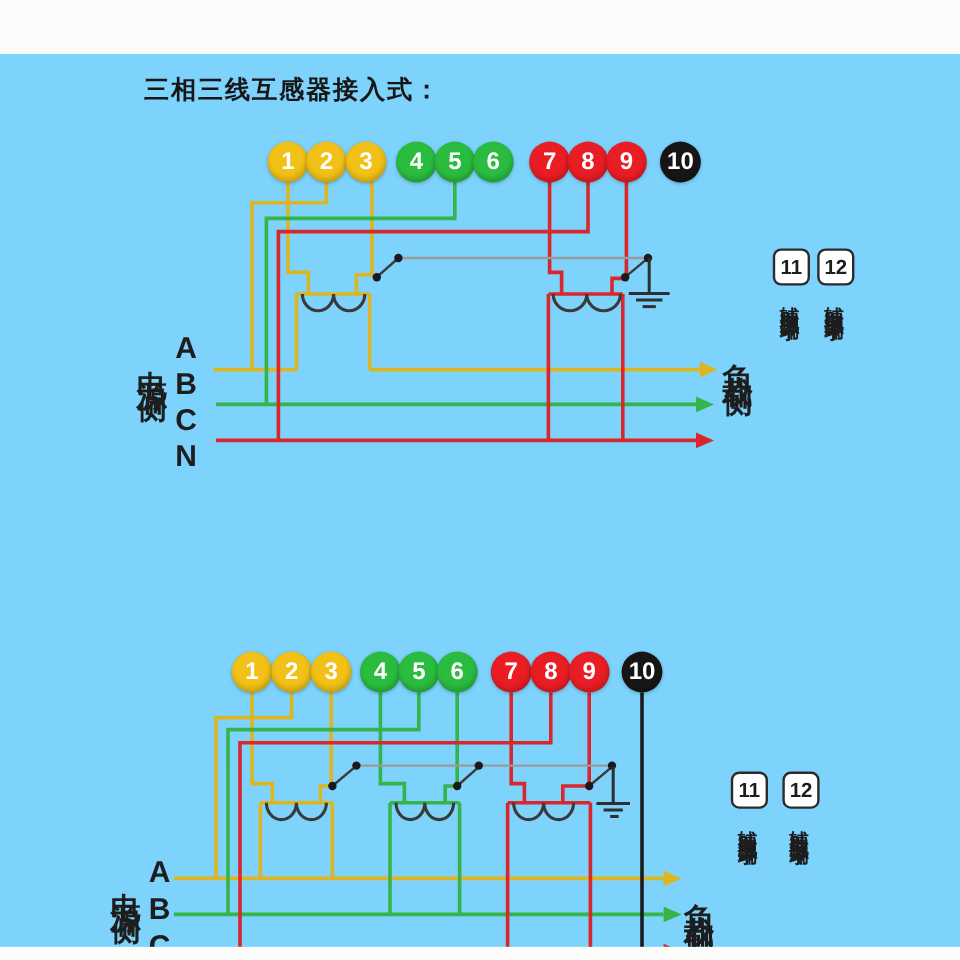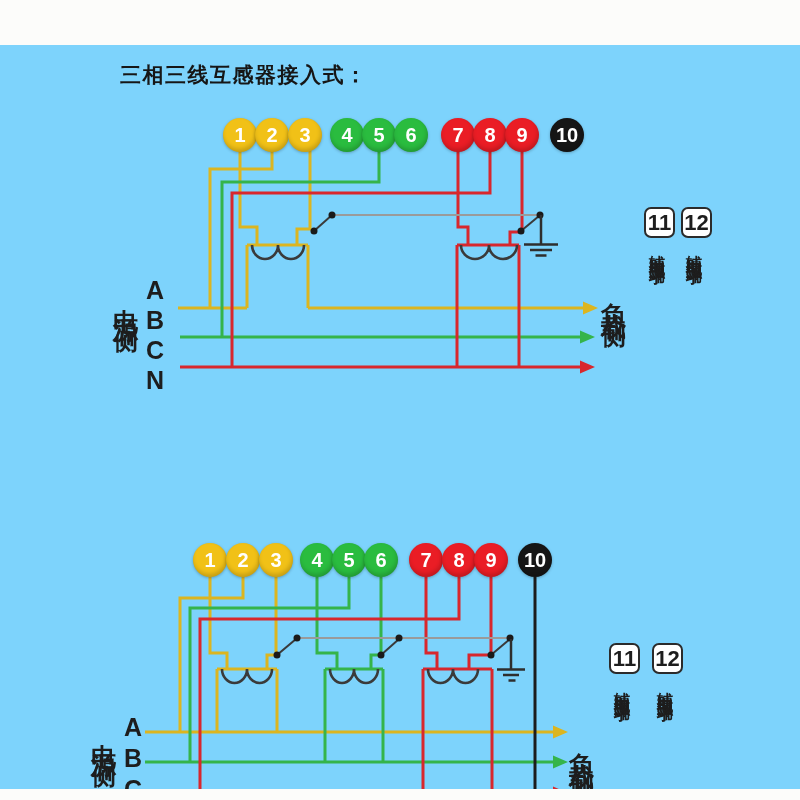--- a/index.html
+++ b/index.html
@@ -10,21 +10,21 @@
   .term{position:absolute;width:34px;height:34px;border-radius:50%;display:flex;align-items:center;justify-content:center;
         color:#fff;font-weight:bold;font-size:20px;
         box-shadow:inset -1px -3px 4px rgba(0,0,0,.18), 0 1px 3px rgba(0,0,0,.25);}
   .vtext{position:absolute;writing-mode:vertical-rl;text-orientation:upright;color:#1d1d1d;white-space:nowrap;}
   .side-label{font-size:25px;font-weight:bold;letter-spacing:10px;}
   .aux-label{font-size:16px;font-weight:600;letter-spacing:3px;line-height:22px;}
   .phase-col{position:absolute;display:flex;flex-direction:column;font-size:25px;font-weight:600;color:#1d1d1d;}
   .phase-col.top span{line-height:30px;}
   .phase-col.bot span{line-height:31px;}
   .auxbox{position:absolute;width:27px;height:27px;border:2.5px solid #2b2b2b;border-radius:7px;background:#fff;
-          display:flex;align-items:center;justify-content:center;font-size:22px;font-weight:bold;color:#1d1d1d;}
+          display:flex;align-items:center;justify-content:center;font-size:17px;font-weight:bold;color:#1d1d1d;}
 </style>
 </head>
 <body style="background: rgb(252, 252, 250);">
 
 <div class="canvas">
 
   <svg class="wires" width="800" height="800" viewBox="0 0 800 800">
 
     <g stroke="#dcb51f" stroke-width="3" fill="none">
       <path d="M240,106 V182 H257 V200"></path>

